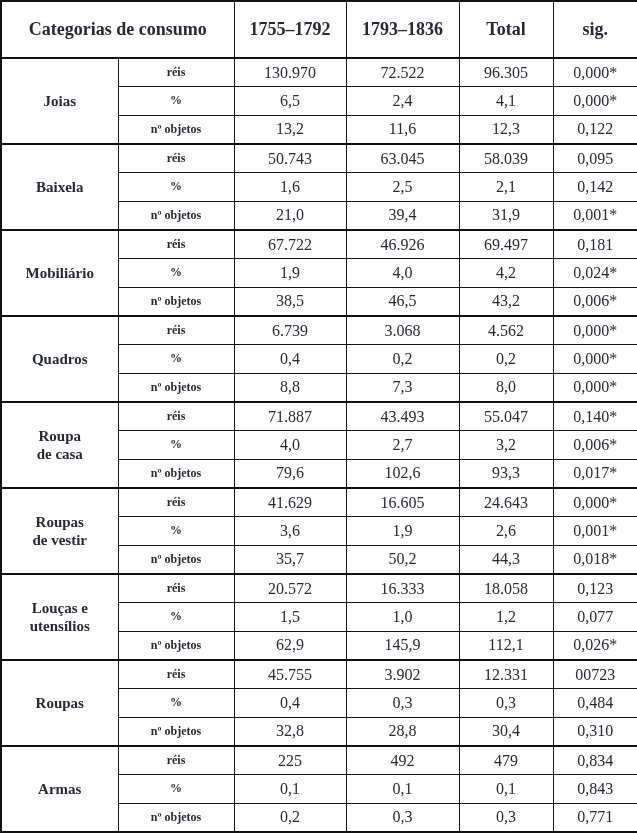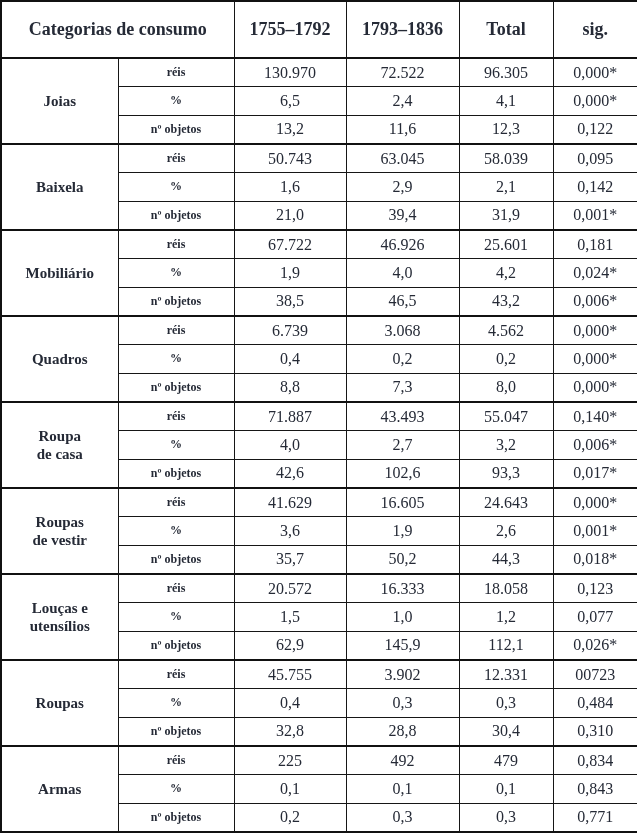--- a/index.html
+++ b/index.html
@@ -115,40 +115,40 @@
       <td class="cat" rowspan="3">Baixela</td>
       <td class="lbl">réis</td>
       <td class="val">50.743</td>
       <td class="val">63.045</td>
       <td class="val">58.039</td>
       <td class="val">0,095</td>
     </tr>
     <tr>
       <td class="lbl">%</td>
       <td class="val">1,6</td>
-      <td class="val">2,9</td>
+      <td class="val">2,5</td>
       <td class="val">2,1</td>
       <td class="val">0,142</td>
     </tr>
     <tr>
       <td class="lbl">nº objetos</td>
       <td class="val">21,0</td>
       <td class="val">39,4</td>
       <td class="val">31,9</td>
       <td class="val">0,001*</td>
     </tr>
   </tbody>
 
   <tbody>
     <tr class="group-first">
       <td class="cat" rowspan="3">Mobiliário</td>
       <td class="lbl">réis</td>
       <td class="val">67.722</td>
       <td class="val">46.926</td>
-      <td class="val">25.601</td>
+      <td class="val">69.497</td>
       <td class="val">0,181</td>
     </tr>
     <tr>
       <td class="lbl">%</td>
       <td class="val">1,9</td>
       <td class="val">4,0</td>
       <td class="val">4,2</td>
       <td class="val">0,024*</td>
     </tr>
     <tr>
@@ -197,21 +197,21 @@
     </tr>
     <tr>
       <td class="lbl">%</td>
       <td class="val">4,0</td>
       <td class="val">2,7</td>
       <td class="val">3,2</td>
       <td class="val">0,006*</td>
     </tr>
     <tr>
       <td class="lbl">nº objetos</td>
-      <td class="val">42,6</td>
+      <td class="val">79,6</td>
       <td class="val">102,6</td>
       <td class="val">93,3</td>
       <td class="val">0,017*</td>
     </tr>
   </tbody>
 
   <tbody>
     <tr class="group-first">
       <td class="cat" rowspan="3">Roupas
 de vestir</td>

